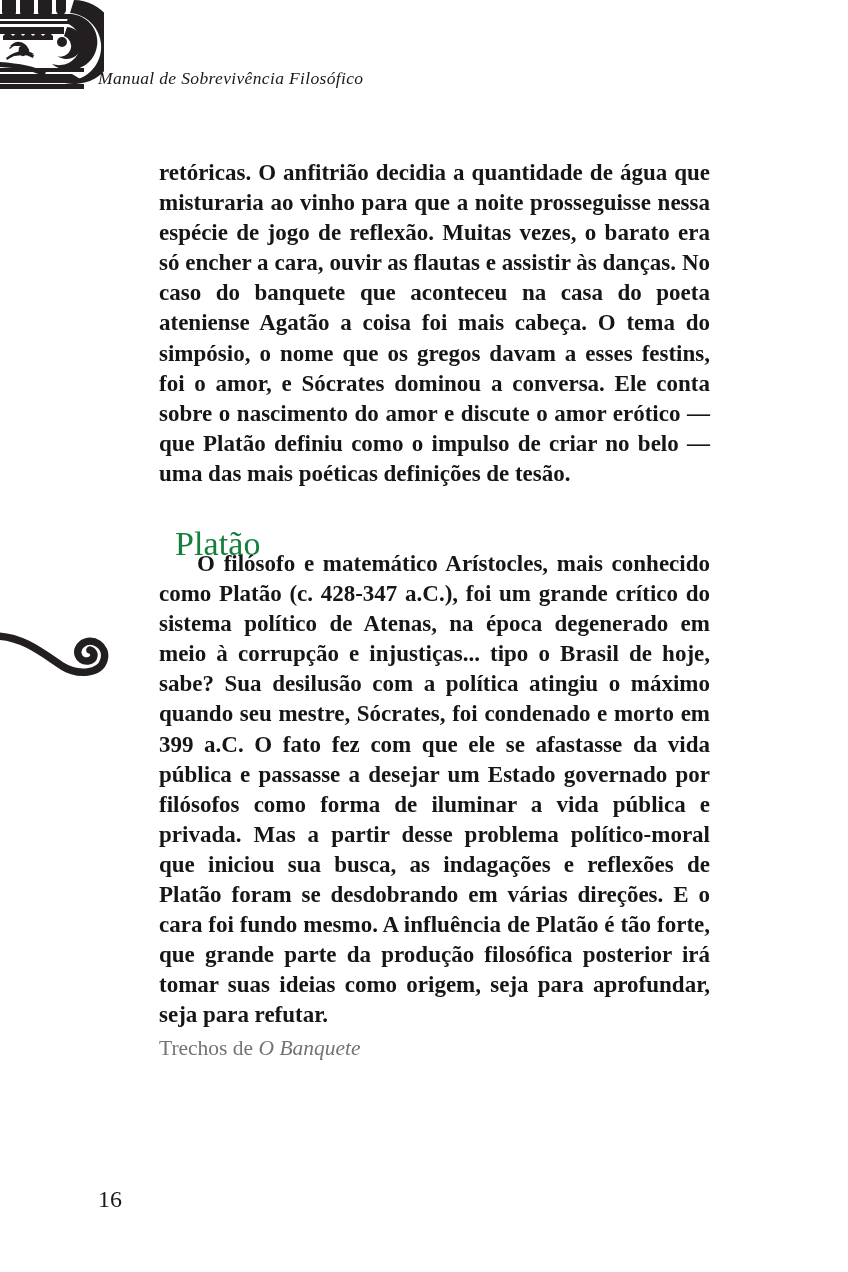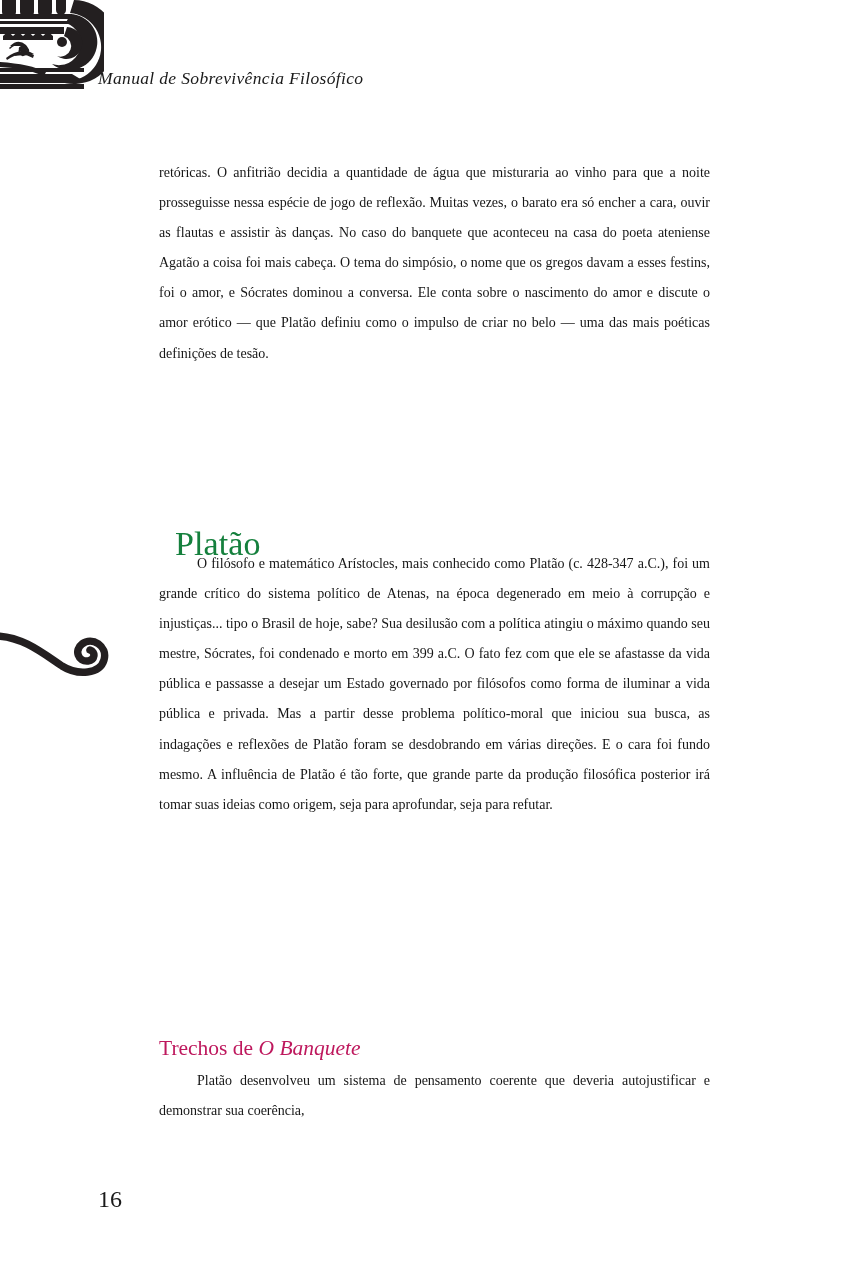--- a/index.html
+++ b/index.html
@@ -47,46 +47,47 @@
     font-family: "Liberation Serif", "DejaVu Serif", serif;
     font-style: italic;
     font-size: 17.5px;
     letter-spacing: 0.35px;
     color: #1a1a1a;
     white-space: nowrap;
   }
 
   .body-par {
     margin: 0;
-    font-size: 14px;
+    font-size: 23px;
     line-height: 30.1px;
     text-align: justify;
     text-align-last: left;
     color: #161616;
     hyphens: manual;
     word-spacing: -0.1px;
+    font-weight: bold;
   }
 
   .par-indent { text-indent: 38px; }
 
   .section-title {
     margin: 16px;
     font-weight: normal;
     font-size: 34px;
     line-height: 38px;
     letter-spacing: 0.1px;
     color: #15803d;
   }
 
   .sub-title {
     margin: 0;
     font-weight: normal;
     font-size: 21.5px;
     line-height: 26px;
-    color: #be185d;
+    color: #737373;
   }
   .sub-title .work-name { font-style: italic; }
 
   
   .blk { position: absolute; left: 159px; width: 551px; }
 
   #par-retoricas  { top: 158px; }
   #head-platao    { top: 509px; }
   #par-platao     { top: 549px; }
   #head-trechos   { top: 1035px; }
@@ -189,19 +190,16 @@
                C 112 22, 96 12, 86 20
                C 78 26, 82 38, 92 37
                C 99 36, 100 28, 94 26" fill="none" stroke="#231f20" stroke-width="7.5" stroke-linecap="round" stroke-linejoin="round"></path>
     </svg>
   </div>
 
   <div class="blk" id="head-trechos">
     <h2 class="sub-title"><span>Trechos de </span><span class="work-name">O Banquete</span></h2>
   </div>
 
-  <div class="blk" id="par-trechos">
-    <p class="body-par par-indent">Platão desenvolveu um sistema de pensamento coerente que deveria autojustificar e demonstrar sua coerência,</p>
-  </div>
 
   <div class="folio">16</div>
 
 </div>
 
 </body></html>

